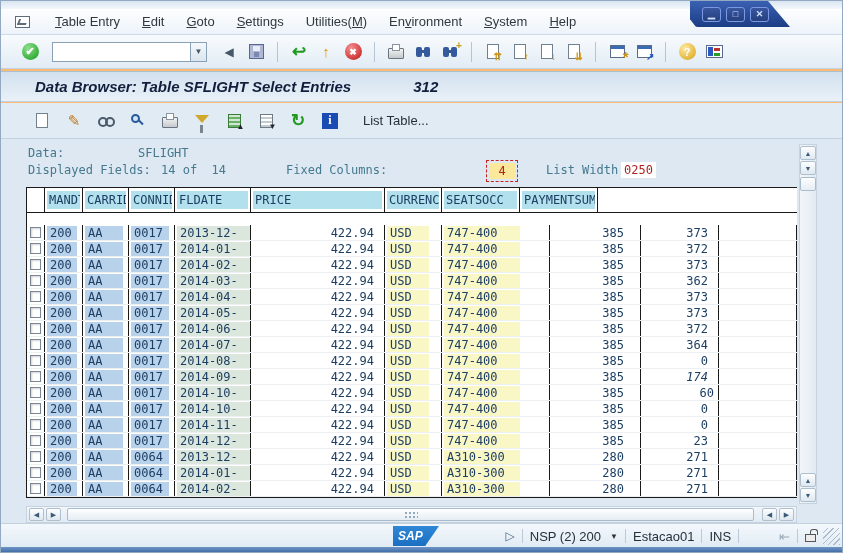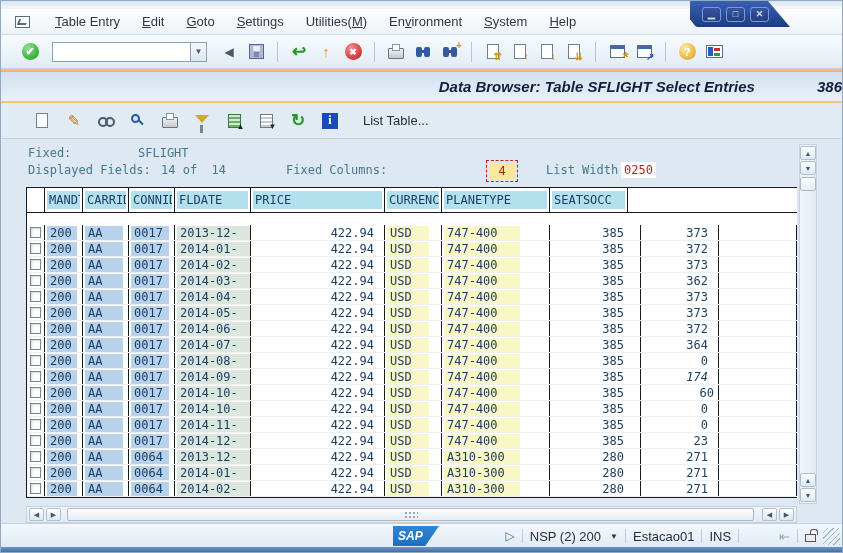--- a/index.html
+++ b/index.html
@@ -105,21 +105,21 @@
   .ic-sortasc i::after{content:"▲";}
   .ic-sortdesc i::after{content:"▼";}
   .ic-refresh i{color:#1f9a1f;font-size:17px;font-weight:bold;}
   .ic-info i{width:16px;height:16px;background:#1a4ab4;color:#fff;
     font-family:"Liberation Serif",serif;font-weight:bold;font-size:12px;}
   
   .titlebar{position:absolute;top:70px;left:0;right:0;height:31px;
     background:linear-gradient(#d2e0ee,#e9f1f8);
     border-top:1px solid #aebfd0;border-bottom:1px solid #c2d2e0;
     display:flex;align-items:center;padding-left:34px;
-    font-size:15px;font-weight:bold;font-style:italic;color:#121f3c;justify-content:flex-end;}
+    font-size:15px;font-weight:bold;font-style:italic;color:#121f3c;}
   .titlebar .count{margin-left:62px;}
   .apptoolbar{position:absolute;top:102px;left:0;right:0;height:36px;
     background:#e1ebf4;border-bottom:1px solid #c3d2e0;
     display:flex;align-items:center;gap:10px;padding-left:30px;}
   .check-table{font-size:13px;color:#26303a;padding:2px 8px;margin-left:4px;cursor:default;}
   
   .content{position:absolute;top:138px;left:0;right:0;height:384px;background:#dde8f2;}
   .info-line{position:absolute;font-family:"DejaVu Sans Mono",monospace;font-size:12px;
     color:var(--info_text,#44798e);white-space:pre;}
   .focusbox{position:absolute;width:26px;height:16px;text-align:center;
@@ -264,21 +264,21 @@
       <span class="tbi ic-help">
         <i>?</i>
       </span>
       <span class="tbi ic-customize">
         <i></i>
       </span>
     </div>
 
   <div class="titlebar">
     <span>Data Browser: Table SFLIGHT Select Entries</span>
-    <span class="count">386</span>
+    <span class="count">312</span>
   </div>
 
   <div class="apptoolbar" id="apptoolbar">
       <span class="tbi ic-create">
         <i></i>
       </span>
       <span class="tbi ic-edit">
         <i>✎</i>
       </span>
       <span class="tbi ic-display">
@@ -302,21 +302,21 @@
       <span class="tbi ic-refresh">
         <i>↻</i>
       </span>
       <span class="tbi ic-info">
         <i>i</i>
       </span>
       <span class="check-table">List Table...</span>
     </div>
 
   <div class="content">
-    <span class="info-line" style="left:27px;top:7px;">Fixed:</span>
+    <span class="info-line" style="left:27px;top:7px;">Data:</span>
     <span class="info-line" style="left:137px;top:7px;">SFLIGHT</span>
     <span class="info-line" style="left:27px;top:24px;">Displayed Fields:</span>
     <span class="info-line" style="left:160px;top:24px;">14 of  14</span>
     <span class="info-line" style="left:285px;top:24px;">Fixed Columns:</span>
     <span class="focusbox" style="left:488px;top:24px;">4</span>
     <span class="info-line" style="left:545px;top:24px;">List Width</span>
     <span class="lwval" style="left:620px;top:23px;">0250</span>
 
     <div class="dtable">
       <div class="thead" id="thead">
@@ -332,25 +332,25 @@
           </div>
           <div class="hcell" style="width: 76px;">
             <div class="hchip">FLDATE</div>
           </div>
           <div class="hcell" style="width: 134px;">
             <div class="hchip">PRICE</div>
           </div>
           <div class="hcell" style="width: 57px;">
             <div class="hchip">CURRENCY</div>
           </div>
-          <div class="hcell" style="width: 108px;">
-            <div class="hchip">PLANETYPE</div>
-          </div>
           <div class="hcell" style="width: 78px;">
             <div class="hchip">SEATSOCC</div>
+          </div>
+          <div class="hcell" style="width: 78px;">
+            <div class="hchip">PAYMENTSUM</div>
           </div>
         </div>
       <div class="tspacer"></div>
       <div class="tbody" id="tbody">
           <div class="trow">
             <div class="tcell" style="width: 18px;">
               <span class="cb"></span>
             </div>
             <div class="tcell" style="width: 38px;">
               <span class="chip bg-key" style="width: 30px;">200</span>

